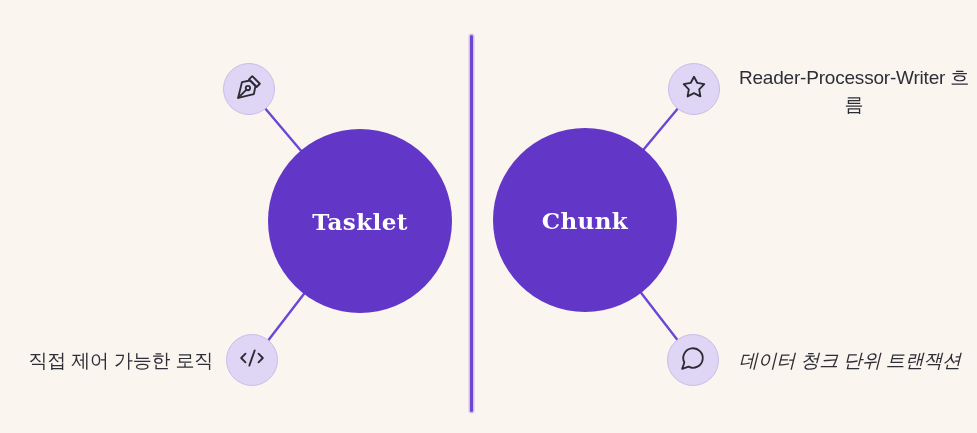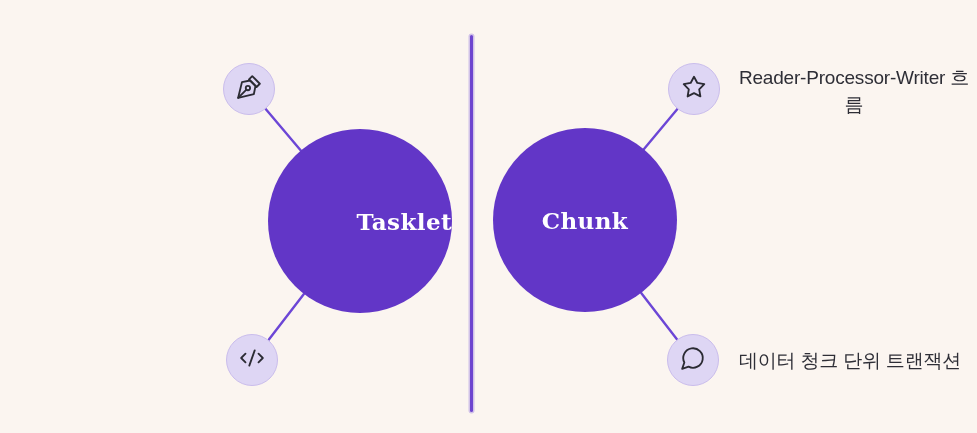--- a/index.html
+++ b/index.html
@@ -26,21 +26,21 @@
     position:absolute;left:470px;top:35px;width:3px;height:377px;
     background:var(--divider);
     border-radius:2px;
     box-shadow:0 0 0 1.5px rgba(148,118,221,0.40);
   }
   .node{
     position:absolute;width:184px;height:184px;border-radius:50%;
     background:var(--node-fill);
     display:flex;align-items:center;justify-content:center;
   }
-  .node-left{left:268px;top:129px;justify-content:flex-end;}
+  .node-left{left:268px;top:129px;}
   .node-right{left:493px;top:128px;}
   .node-label{
     font-family:"DejaVu Serif","Liberation Serif",serif;
     font-weight:700;font-size:23px;letter-spacing:0.4px;
     color:var(--node-text);
   }
   .icon-circle{
     position:absolute;width:52px;height:52px;border-radius:50%;
     background:var(--icon-circle-fill);
     border:1px solid var(--icon-circle-border);
@@ -53,21 +53,21 @@
   .ic-star{left:668px;top:63px;}
   .ic-msg{left:667px;top:334px;}
   .callout-label{
     position:absolute;
     font-size:19px;line-height:27px;color:var(--label-text);
     letter-spacing:-0.2px;
   }
   .lbl-top-left{left:20px;top:76px;width:193px;text-align:right;}
   .lbl-bottom-left{left:20px;top:347px;width:193px;text-align:right;}
   .lbl-top-right{left:735px;top:64px;width:238px;text-align:center;}
-  .lbl-bottom-right{left:739px;top:347px;width:230px;text-align:left;}
+  .lbl-bottom-right{left:739px;top:347px;width:230px;text-align:left;font-style:italic;}
 </style>
 </head>
 <body>
 
 <div class="canvas">
 
   <svg class="overlay" viewBox="0 0 977 433">
     <line x1="265.7" y1="108.9" x2="300.8" y2="150.6" stroke="#6c46d6" stroke-width="2.4" stroke-linecap="round"></line>
     <line x1="268.9" y1="339.4" x2="303.9" y2="293.9" stroke="#6c46d6" stroke-width="2.4" stroke-linecap="round"></line>
     <line x1="677.4" y1="109.0" x2="643.8" y2="149.3" stroke="#6c46d6" stroke-width="2.4" stroke-linecap="round"></line>
@@ -115,16 +115,17 @@
   </div>
 
   <div class="icon-circle ic-msg">
     <span>
       <svg width="26" height="26" viewBox="0 0 24 24">
         <path d="M7.9 20A9 9 0 1 0 4 16.1L2 22Z"></path>
       </svg>
     </span>
   </div>
 
+  <div class="callout-label lbl-bottom-left">직접 제어 가능한 로직</div>
   <div class="callout-label lbl-top-right">Reader-Processor-Writer 흐름</div>
   <div class="callout-label lbl-bottom-right">데이터 청크 단위 트랜잭션</div>
 
 </div>
 
 </body></html>

